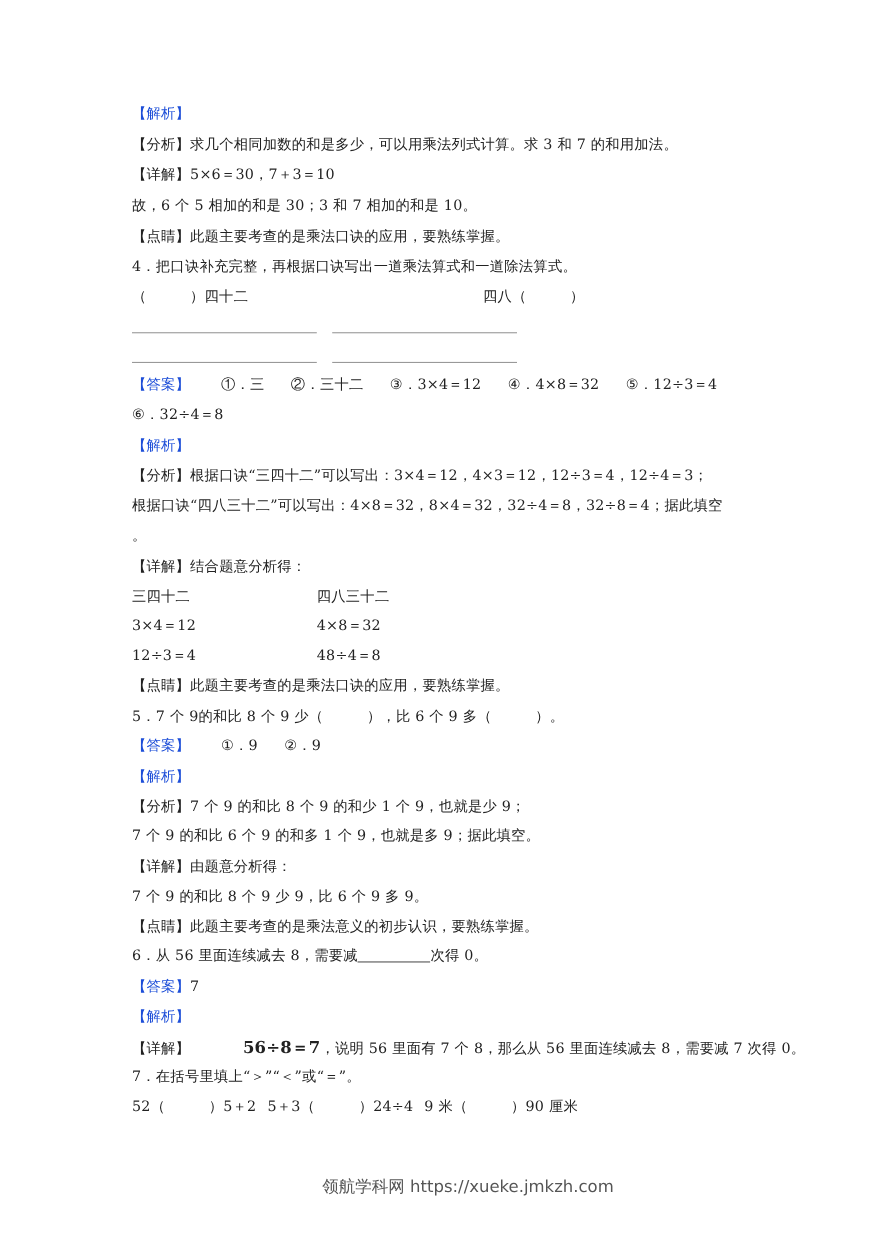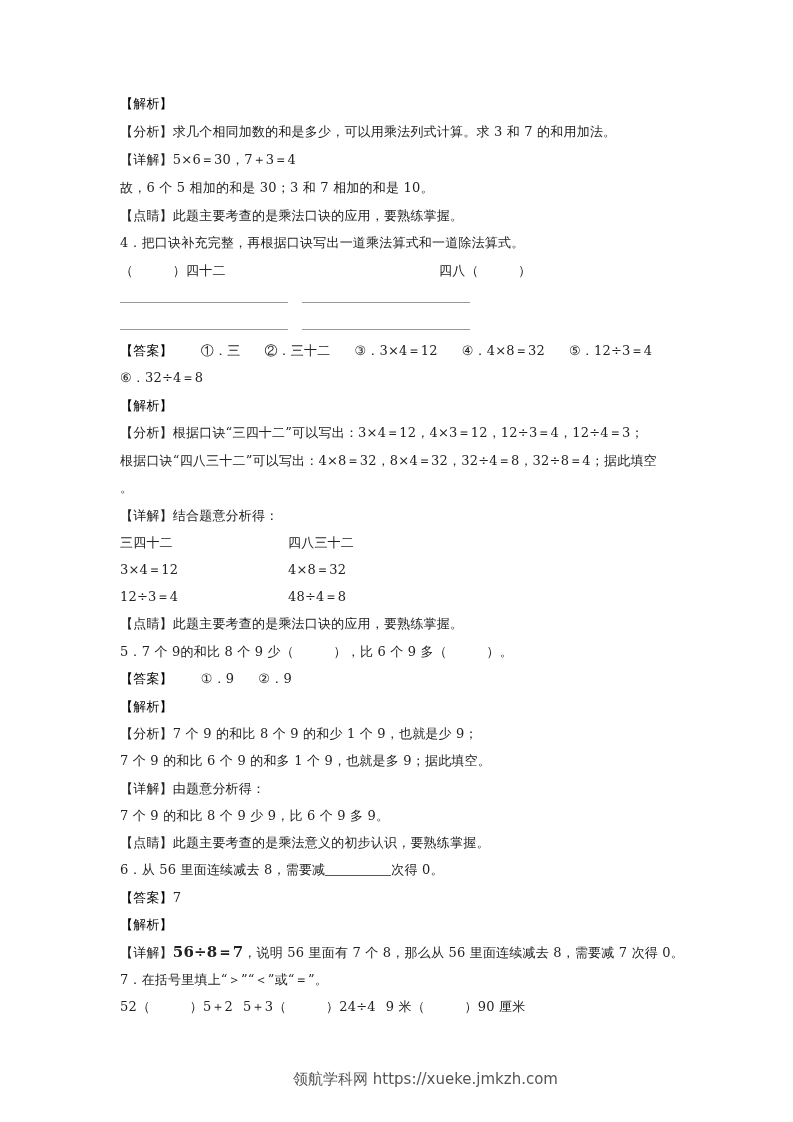--- a/index.html
+++ b/index.html
@@ -5,40 +5,40 @@
     html, body { margin: 0; padding: 0; background: #ffffff; }
     body {
       width: 793px; height: 1122px; position: relative; overflow: hidden;
       font-family: "DejaVu Serif", "Liberation Serif", serif;
       color: #222222; font-size: 13px;
     }
     .line {
       position: absolute; left: 120px; white-space: nowrap;
       font-size: 13px; line-height: 18px; letter-spacing: 0.2px;
     }
-    .tag { color: #000000; }
+    .tag { color: #1d4ed8; }
     .gap { display: inline-block; }
     .blank-line {
       position: absolute; height: 0; border-top: 1px solid #999;
     }
     .underline-blank {
       display: inline-block; width: 66px; border-bottom: 1px solid #555; height: 13px; vertical-align: -2px;
     }
     .footer {
       position: absolute; top: 1070px; left: 0; width: 763px; text-align: center;
       font-family: "DejaVu Sans", "Liberation Sans", sans-serif; font-size: 15px; color: #555; padding-left: 44px;
     }
-    .big-eq { font-size: 15px; font-weight: bold; }
+    .big-eq { font-size: 15px; font-weight: bold; margin-left: 48px; }
   </style>
 </head>
 <body>
 
 <div class="line" style="top:95px"><span class="tag">【解析】</span></div>
 <div class="line" style="top:123px"><span>【分析】</span><span>求几个相同加数的和是多少，可以用乘法列式计算。求 3 和 7 的和用加法。</span></div>
-<div class="line" style="top:151px"><span>【详解】</span><span>5×6＝30，7＋3＝4</span></div>
+<div class="line" style="top:151px"><span>【详解】</span><span>5×6＝30，7＋3＝10</span></div>
 <div class="line" style="top:179px">故，6 个 5 相加的和是 30；3 和 7 相加的和是 10。</div>
 <div class="line" style="top:207px"><span>【点睛】</span><span>此题主要考查的是乘法口诀的应用，要熟练掌握。</span></div>
 
 <div class="line" style="top:234px">4．把口诀补充完整，再根据口诀写出一道乘法算式和一道除法算式。</div>
 <div class="line" style="top:262px">（　　　）四十二</div>
 <div class="line" style="top:262px; left:439px">四八（　　　）</div>
 <div class="blank-line" style="top:302px; left:120px; width:168px"></div>
 <div class="blank-line" style="top:302px; left:302px; width:168px"></div>
 <div class="blank-line" style="top:329px; left:120px; width:168px"></div>
 <div class="blank-line" style="top:329px; left:302px; width:168px"></div>

